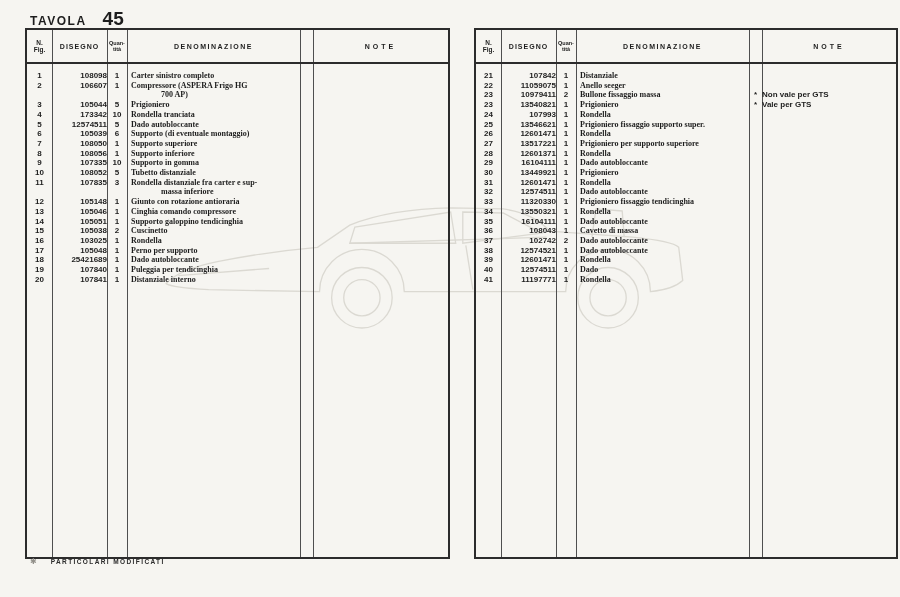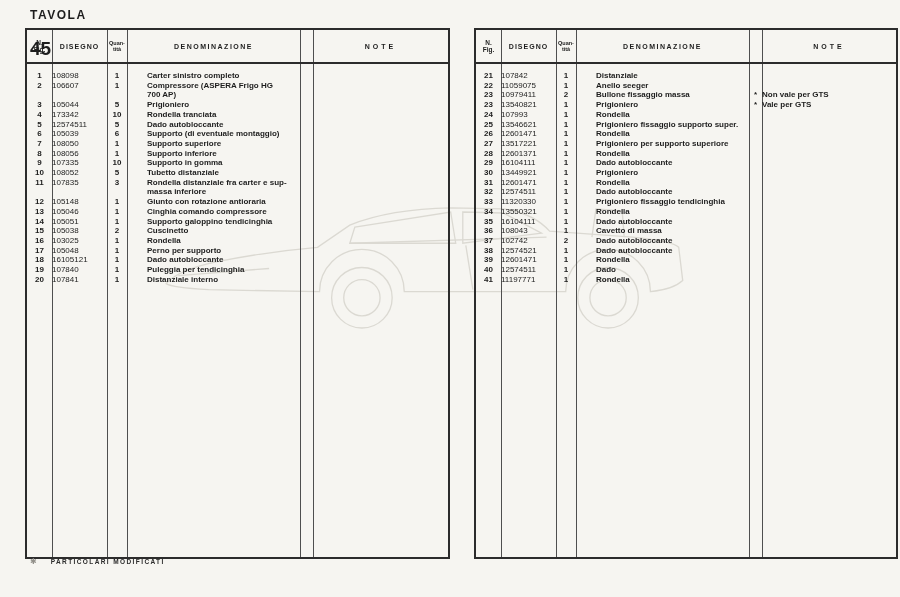--- a/index.html
+++ b/index.html
@@ -1,21 +1,21 @@
 <!DOCTYPE html>
 <html><head>
 <meta charset="utf-8">
 <style>
   html,body{margin:0;padding:0;}
   .page{
     position:relative;width:900px;height:597px;overflow:hidden;
     background:#f6f5f1;color:#1d1d1d;
     font-family:"Liberation Sans", sans-serif;
   }
-  .title{position:absolute;left:30px;top:8px;display:flex;align-items:baseline;gap:16px;flex-direction:column;}
+  .title{position:absolute;left:30px;top:8px;display:flex;align-items:baseline;gap:16px;}
   .title .word{font-size:12px;font-weight:bold;letter-spacing:1.5px;}
   .title .num{font-size:19px;font-weight:bold;}
 
   .wm{position:absolute;left:148px;top:183px;width:565px;height:175px;z-index:0;}
 
   .table{position:absolute;top:28px;height:527px;border:2px solid #2c2c2c;background:transparent;z-index:1;}
   .table.left{left:25px;width:421px;}
   .table.right{left:474px;width:420px;}
   .vline{position:absolute;top:0;bottom:0;width:1px;background:#4f4f4f;}
   .v1{left:25px}.v2{left:80px}.v3{left:100px}.v4{left:273px}.v5{left:286px}
@@ -27,25 +27,25 @@
   .h-fig{font-size:6.5px;font-weight:bold;line-height:7.5px;}
   .h-dis{font-size:7px;font-weight:bold;letter-spacing:1px;}
   .h-qty{font-size:5.5px;font-weight:bold;line-height:6.5px;}
   .h-den{font-size:7px;font-weight:bold;letter-spacing:1.5px;}
   .h-note{font-size:7px;font-weight:bold;letter-spacing:3px;}
 
   .tbody{position:absolute;top:34px;left:0;right:0;padding-top:7px;}
   .row{display:grid;grid-template-columns:25px 55px 20px 173px 13px 1fr;}
   .c{font-size:8px;line-height:9.7px;white-space:nowrap;}
   .fig{text-align:center;font-weight:bold;}
-  .dis{text-align:left;font-weight:normal;}
+  .dis{text-align:right;font-weight:bold;}
   .qty{text-align:center;font-weight:bold;}
-  .den{padding-left:20px;font-weight:bold;}
+  .den{padding-left:4px;font-weight:bold;font-family:Liberation Serif, serif;}
   .den-line{line-height:9.7px;}
-  .den-line.cont{}
+  .den-line.cont{margin-left:30px;}
   .mark{text-align:center;font-weight:bold;}
   .note{font-weight:bold;}
 
   .footer{position:absolute;left:30px;top:557px;display:flex;align-items:baseline;gap:14px;z-index:1;}
   .f-mark{font-size:8px;color:#93918b;}
   .f-text{font-size:6.5px;font-weight:bold;letter-spacing:1.4px;color:#2c2c2c;}
 </style>
 </head>
 <body>
 
@@ -258,21 +258,21 @@
           <div class="c dis">105048</div>
           <div class="c qty">1</div>
           <div class="c den">
             <div class="den-line">Perno per supporto</div>
           </div>
           <div class="c mark"></div>
           <div class="c note"></div>
         </div>
         <div class="row">
           <div class="c fig">18</div>
-          <div class="c dis">16105121</div>
+          <div class="c dis">25421689</div>
           <div class="c qty">1</div>
           <div class="c den">
             <div class="den-line">Dado autobloccante</div>
           </div>
           <div class="c mark"></div>
           <div class="c note"></div>
         </div>
         <div class="row">
           <div class="c fig">19</div>
           <div class="c dis">107840</div>

